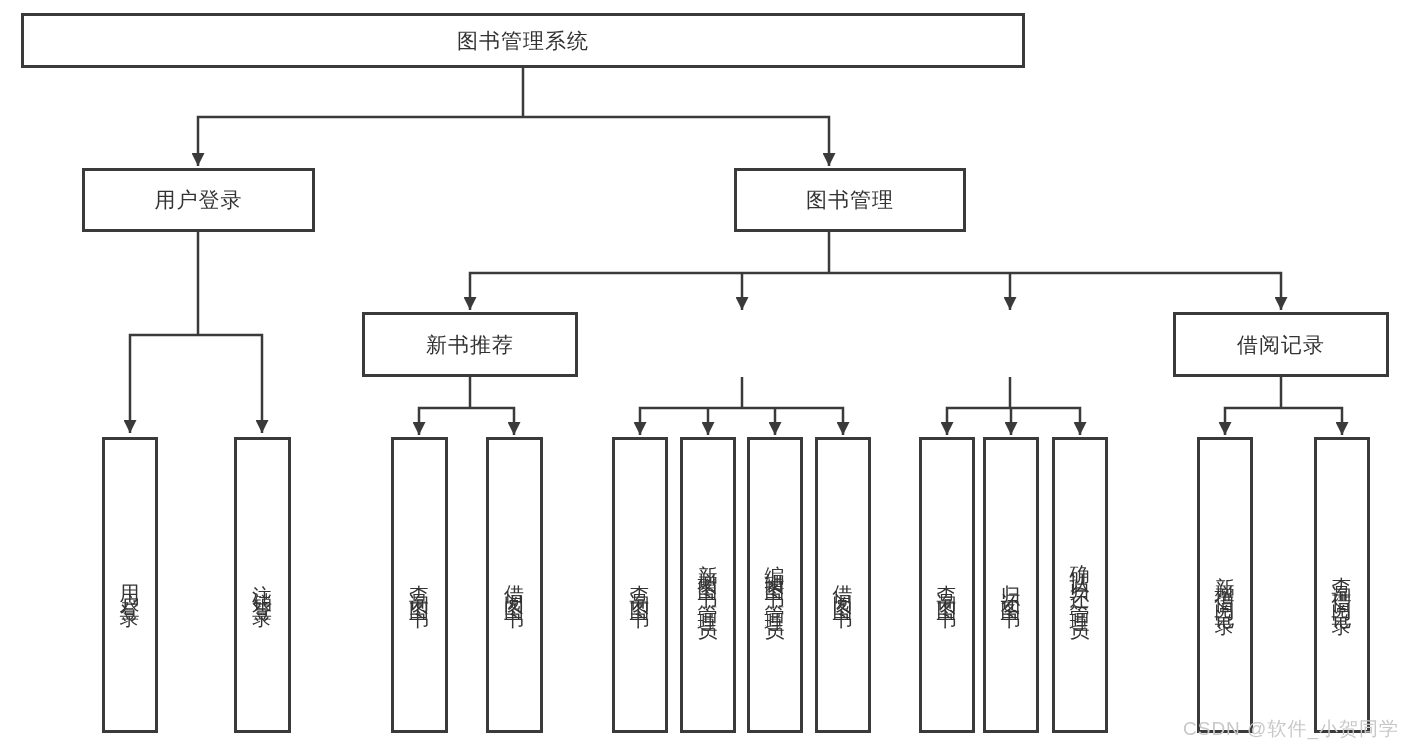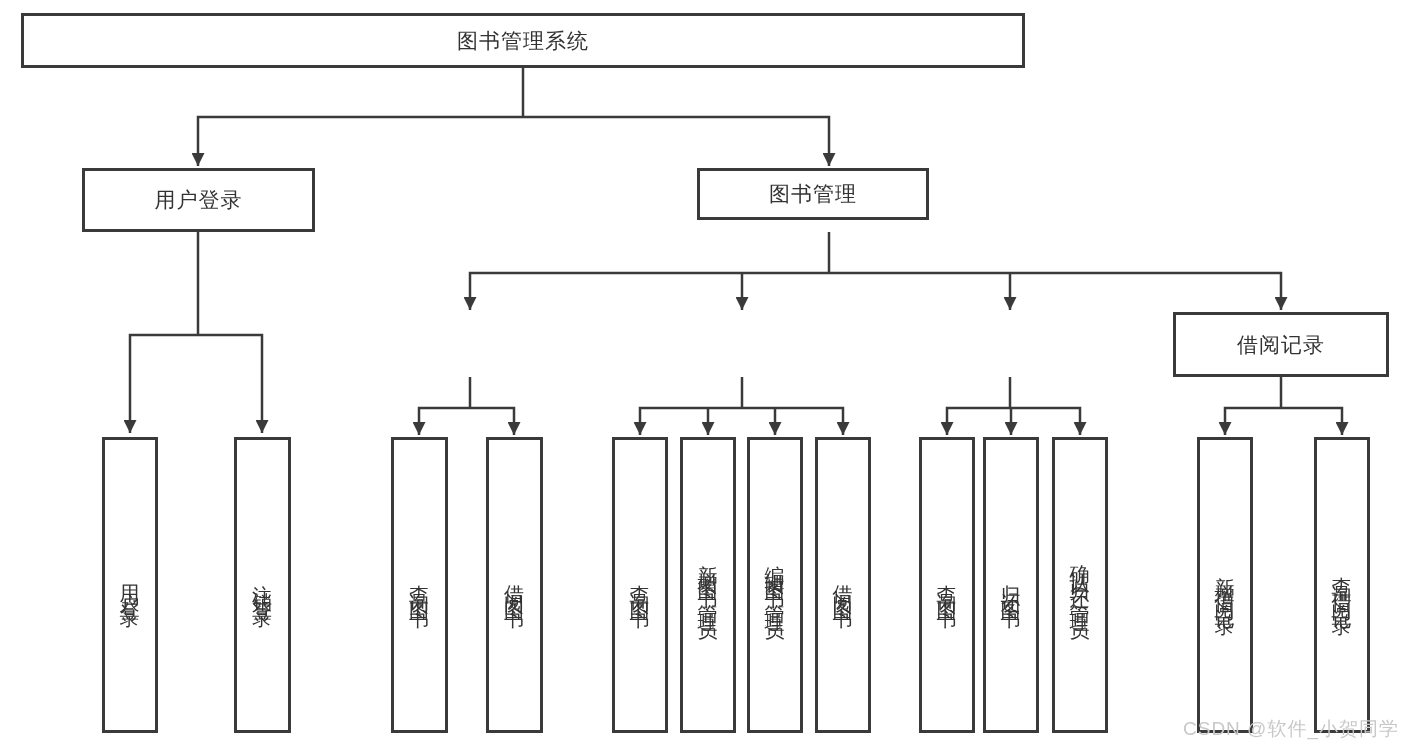--- a/index.html
+++ b/index.html
@@ -75,24 +75,27 @@
     </g>
   </svg>
 
   <div class="box" style="left:21px;top:13px;width:1004px;height:55px">
     <span class="hlabel">图书管理系统</span>
   </div>
 
   <div class="box" style="left:82px;top:168px;width:233px;height:64px">
     <span class="hlabel">用户登录</span>
   </div>
-  <div class="box" style="left:697px;top:168px;width:232px;height:52px">
+  <div class="box" style="left:734px;top:168px;width:232px;height:64px">
     <span class="hlabel">图书管理</span>
   </div>
 
+  <div class="box" style="left:362px;top:312px;width:216px;height:65px">
+    <span class="hlabel">新书推荐</span>
+  </div>
   <div class="box" style="left:1173px;top:312px;width:216px;height:65px">
     <span class="hlabel">借阅记录</span>
   </div>
 
   <div class="box" style="left:102px;top:437px;width:56px;height:296px">
     <span class="vlabel">用户登录</span>
   </div>
   <div class="box" style="left:234px;top:437px;width:57px;height:296px">
     <span class="vlabel">注销登录</span>
   </div>

